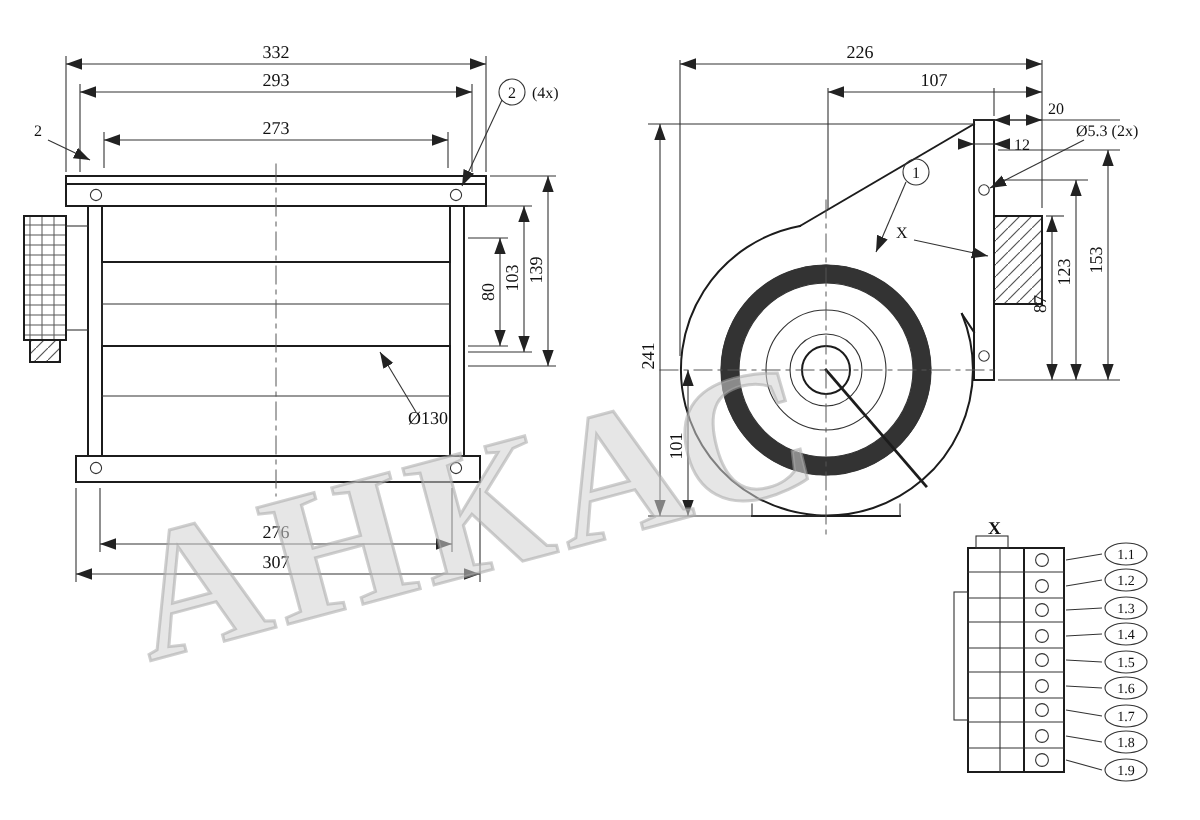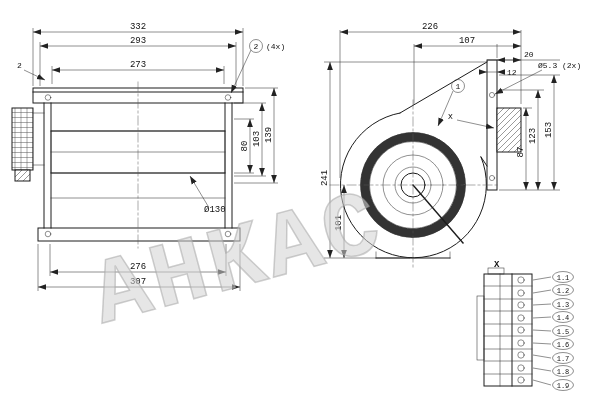--- a/index.html
+++ b/index.html
@@ -1,17 +1,17 @@
 <!DOCTYPE html>
 <html><head>
   <meta charset="utf-8">
   <style>
     html,body{margin:0;padding:0;background:#fff;}
     .stage{width:600px;height:410px;position:relative;overflow:hidden;
-           font-family:Liberation Mono, monospace;background:#fff;}
+           font-family:Liberation Serif, serif;background:#fff;}
     svg{display:block;}
     .obj{stroke:#1c1c1c;stroke-width:1;fill:none;stroke-linecap:square;}
     .thin{stroke:#333;stroke-width:.55;fill:none;}
     .dim{stroke:#333;stroke-width:.55;fill:none;}
     .center{stroke:#555;stroke-width:.5;stroke-dasharray:9 3 2 3;fill:none;}
     text{fill:#111;font-size:9px;stroke:none;}
     .sm{font-size:8px;}
     .xs{font-size:7px;}
     .wm{font-size:92px;font-weight:bold;letter-spacing:4px;
         fill:#d2d2d2;fill-opacity:.55;stroke:#a8a8a8;stroke-opacity:.55;stroke-width:1.5;}

